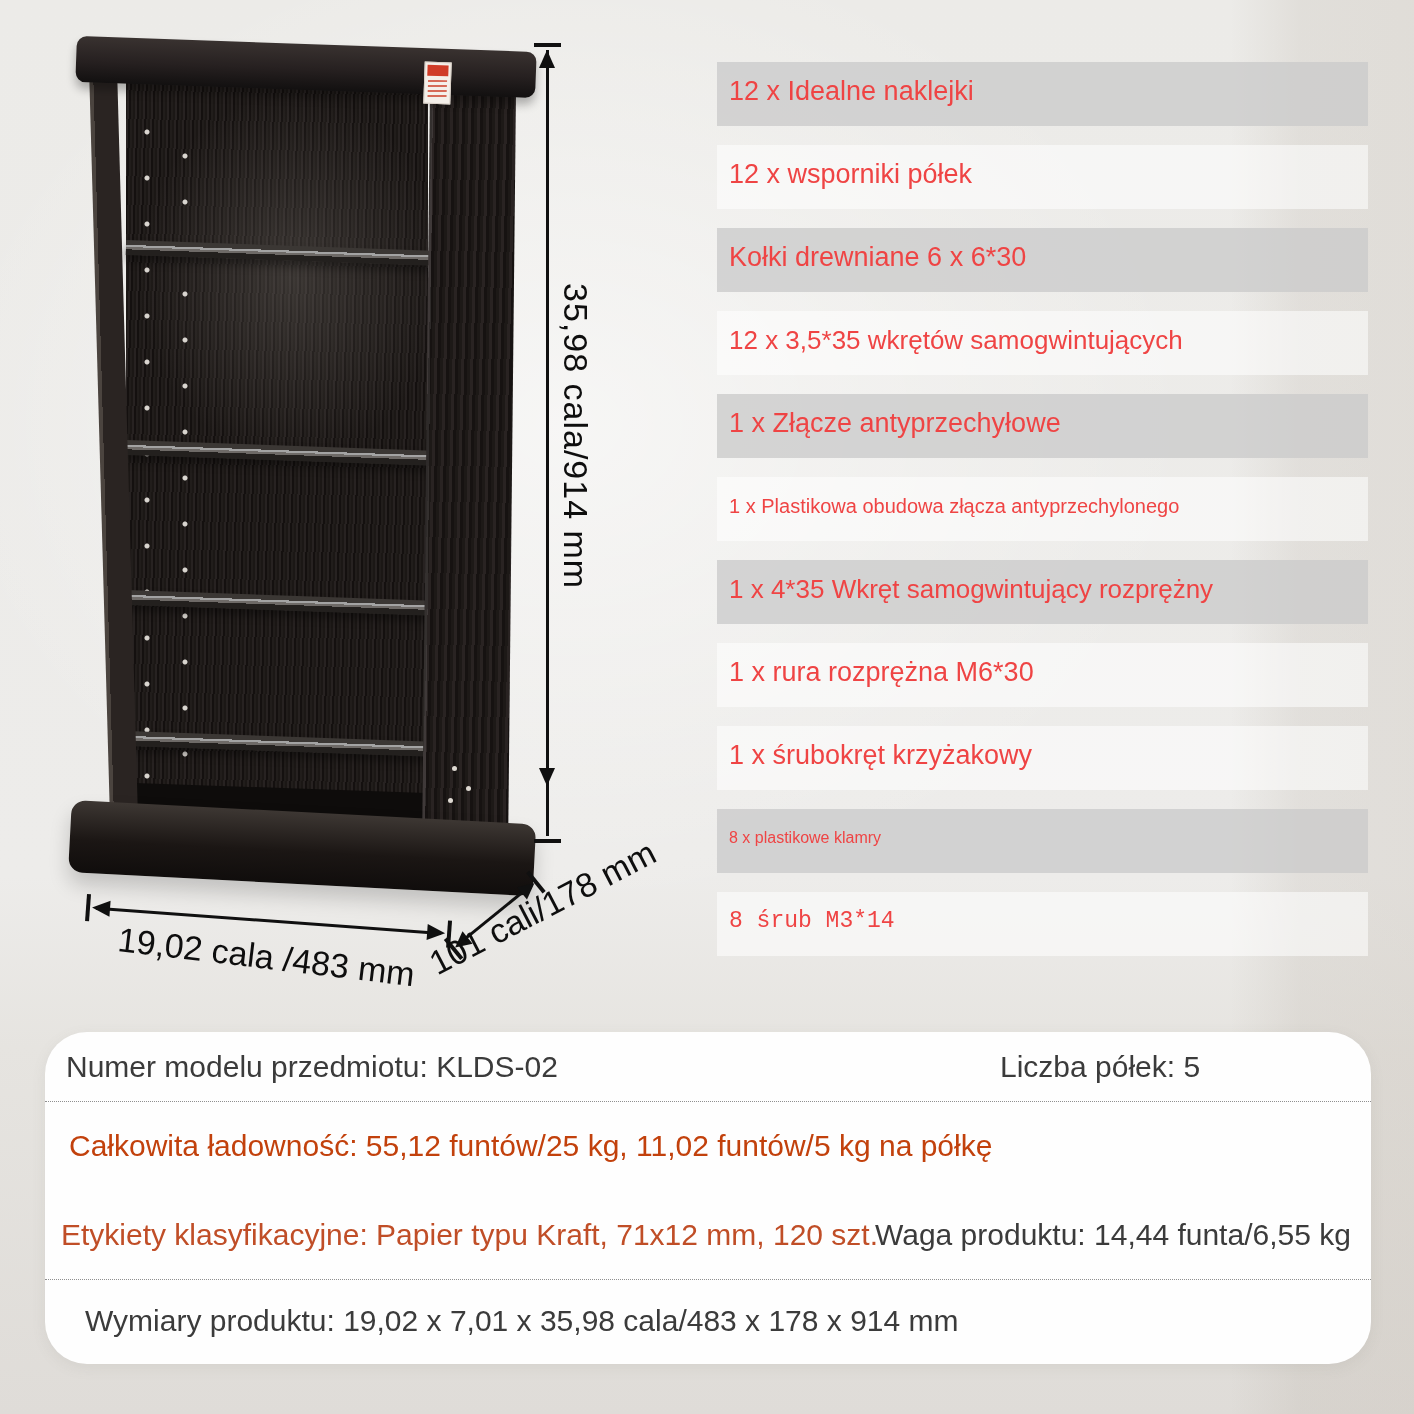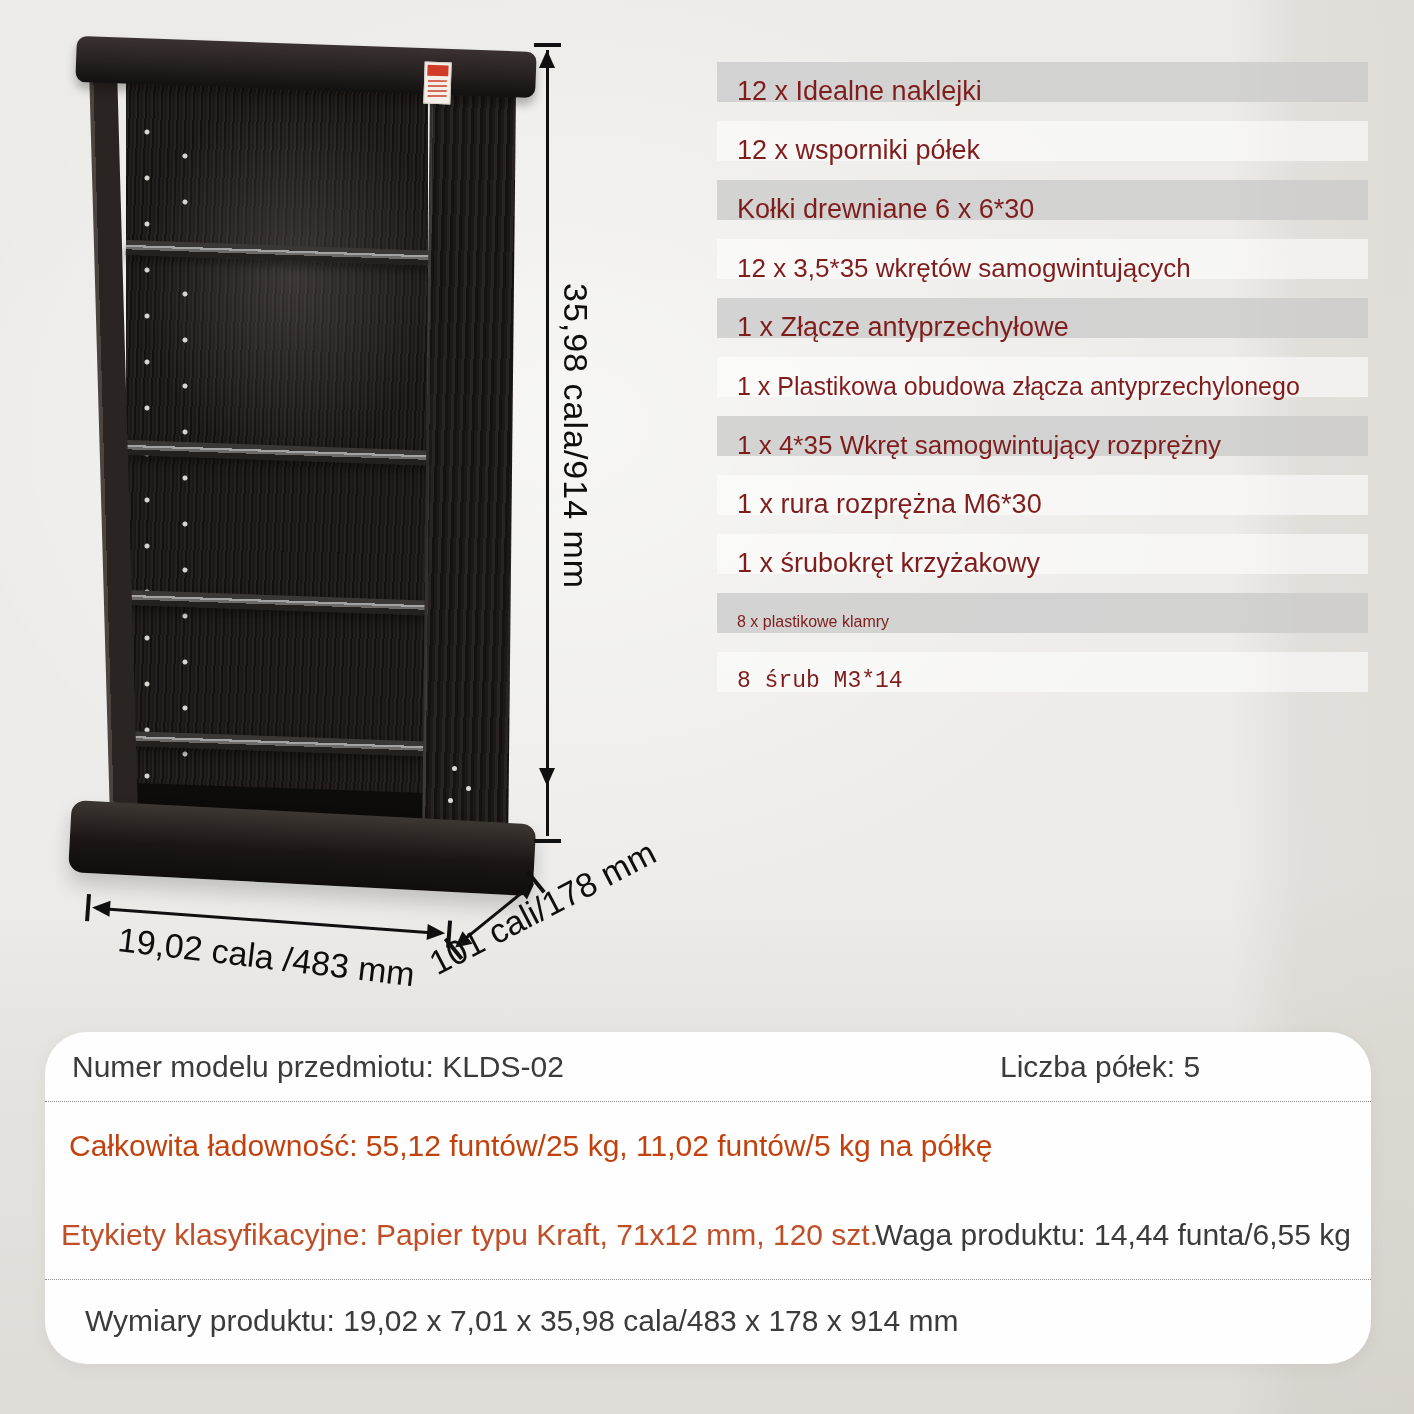--- a/index.html
+++ b/index.html
@@ -100,43 +100,43 @@
   .d-dim .arr-l{position:absolute;left:4px;top:2px;border-top:8px solid rgba(0,0,0,0);border-bottom:8px solid rgba(0,0,0,0);border-right:16px solid #101010;}
   .d-dim .arr-r{position:absolute;right:4px;top:2px;border-top:8px solid rgba(0,0,0,0);border-bottom:8px solid rgba(0,0,0,0);border-left:16px solid #101010;}
   .depth-label{
     position:absolute;left:432px;top:946px;font-size:34px;white-space:nowrap;
     transform:rotate(-27.5deg);transform-origin:left center;
   }
 
   
   .parts-list{position:absolute;left:717px;top:62px;width:651px;}
   .part-row{
-    height:40px;margin-bottom:19px;line-height:58px;padding-left:20px;box-sizing:border-box;
-    font-size:27px;color:#7f1d1d;white-space:nowrap;
+    height:64px;margin-bottom:19px;line-height:58px;padding-left:12px;box-sizing:border-box;
+    font-size:27px;color:#ef4444;white-space:nowrap;
   }
   .part-row.shaded{background:rgba(203,203,203,.78);}
   .part-row.plain{background:rgba(255,255,255,.55);}
   .part-row.sz-26{font-size:26px;}
   .part-row.sz-24{font-size:16px;}
   .part-row.sz-23{font-size:23px;font-family:Liberation Mono, monospace;}
-  .part-row.sz-21{font-size:25px;}
+  .part-row.sz-21{font-size:20px;}
 
   
   .spec-card{
     position:absolute;left:45px;top:1032px;width:1326px;height:332px;background:#fefefe;
     border-radius:42px;box-shadow:0 4px 14px rgba(120,115,108,.10);
     color:#3b3b3b;font-size:30px;
   }
   .spec-row{position:relative;box-sizing:border-box;}
   .spec-row-1{height:70px;line-height:70px;border-bottom:1px dotted #8f8f8f;}
   .spec-row-2{height:88px;line-height:88px;}
   .spec-row-3{height:90px;line-height:90px;border-bottom:1px dotted #8f8f8f;}
   .spec-row-4{height:82px;line-height:82px;}
   .cell{position:absolute;white-space:nowrap;}
-  .spec-model{left:27px;}
+  .spec-model{left:21px;}
   .spec-shelves{left:955px;}
   .spec-capacity{left:24px;color:#c2410c;}
   .spec-labels{left:16px;color:#c04e27;}
   .spec-weight{left:830px;color:#3b3b3b;}
   .spec-dims{left:40px;text-align:center;}
 </style>
 </head>
 <body>
 
 <div class="shelf-figure">

